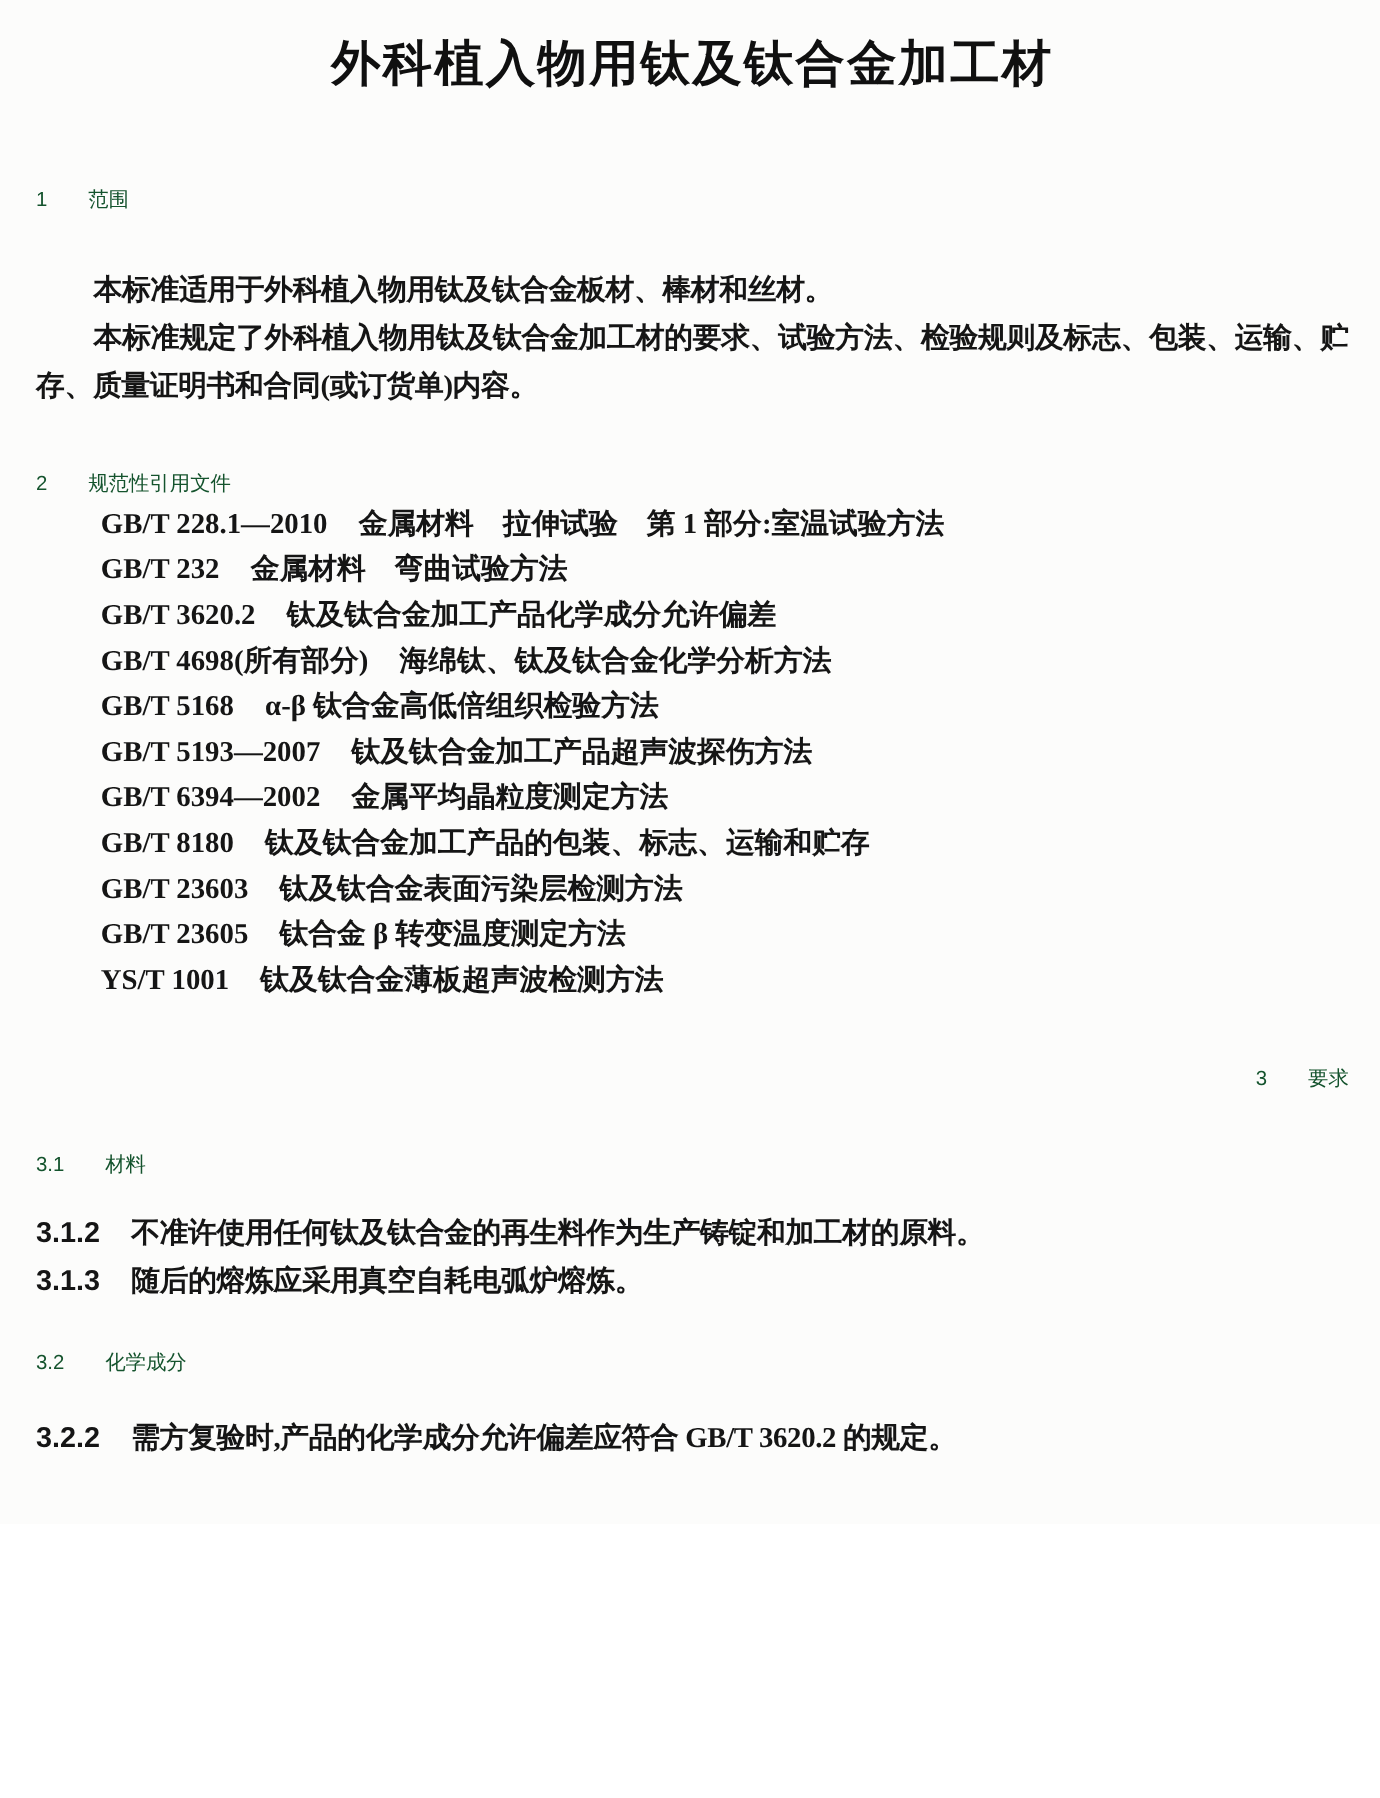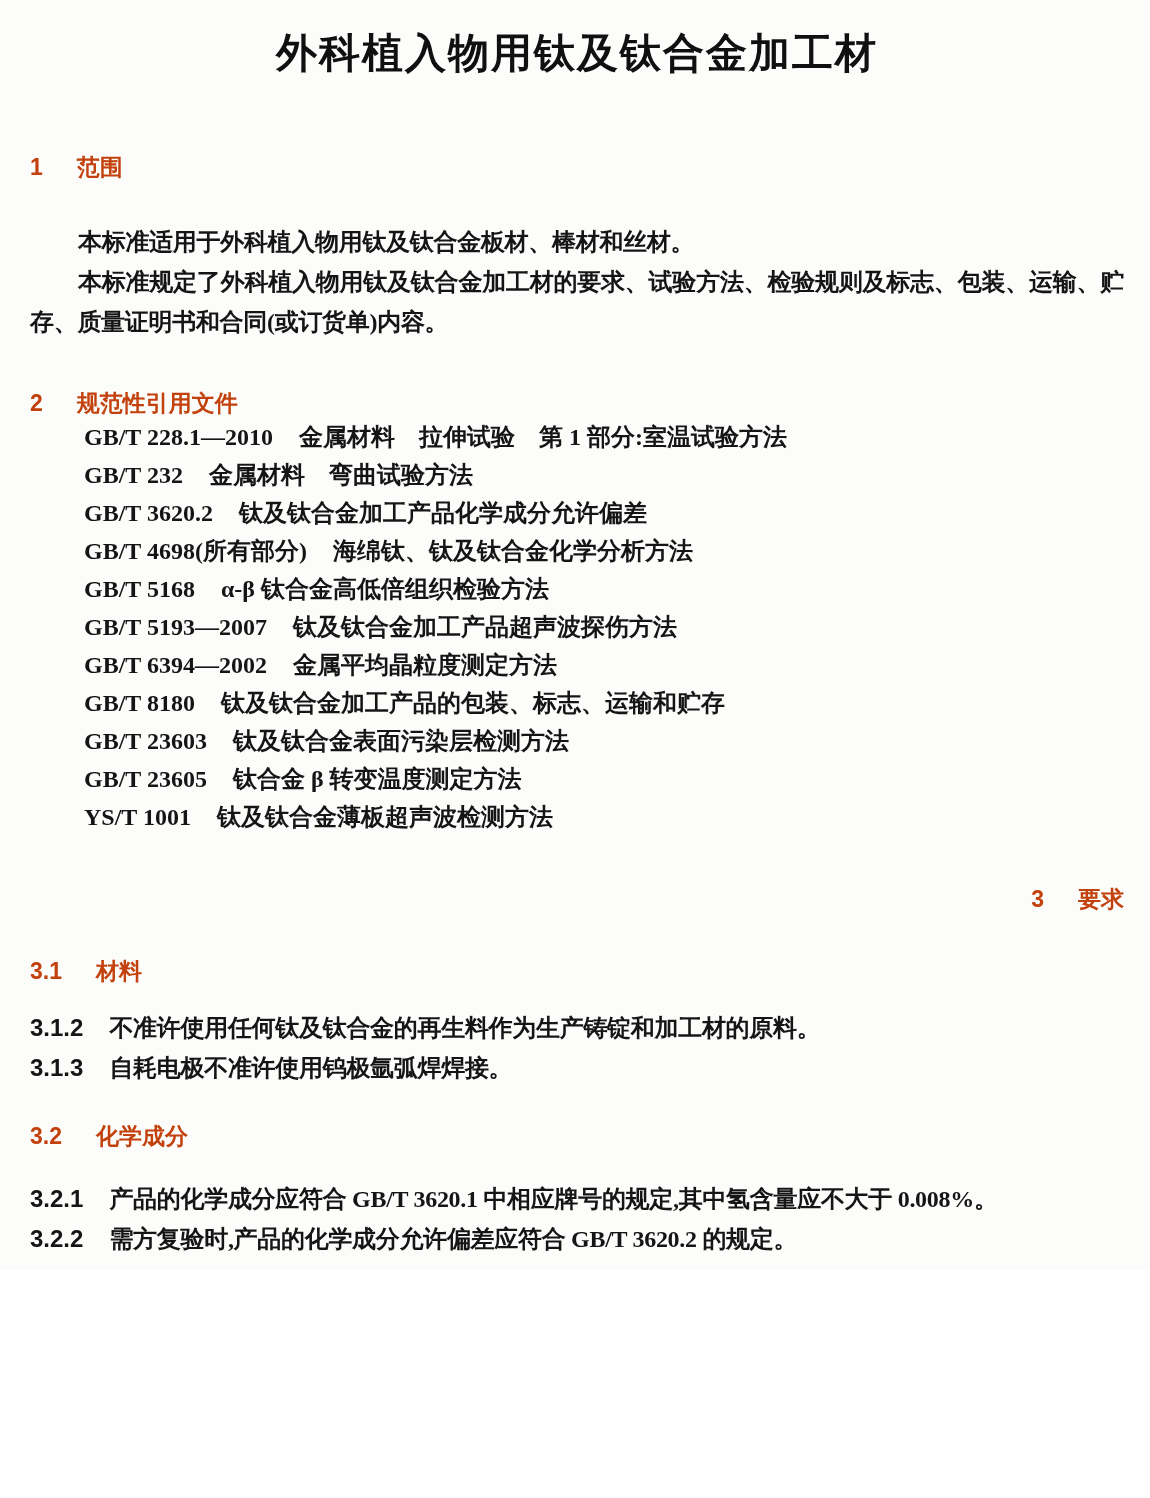--- a/index.html
+++ b/index.html
@@ -26,24 +26,24 @@
     text-align: center;
     font-family: "Liberation Sans", "DejaVu Sans", sans-serif;
     font-weight: 800;
     font-size: 41px;
     line-height: 46px;
     letter-spacing: 2px;
     color: #101010;
   }
   .sec-h {
     font-family: "Liberation Sans", "DejaVu Sans", sans-serif;
-    font-weight: 700;
-    font-size: 23px;
+    font-weight: 400;
+    font-size: 17px;
     line-height: 30px;
-    color: #c2410c;
+    color: #14532d;
   }
   .sec-h .sec-num { margin-right: 34px; }
   .h-sec1   { margin-top: 76px; }
   .h-sec2   { margin-top: 46px; }
   .h-sec3   { margin-top: 48px; text-align: right; }
   .h-sub31  { margin-top: 42px; }
   .h-sub32  { margin-top: 33px; }
 
   .para-block { margin: 0; }
   .scope-block { margin-top: 40px; }
@@ -160,32 +160,29 @@
   </div>
 
   <div class="clause-block-31">
 
 
       <p class="clause">
         <span class="clause-num">3.1.2</span><span class="clause-text">不准许使用任何钛及钛合金的再生料作为生产铸锭和加工材的原料。</span>
       </p>
 
       <p class="clause">
-        <span class="clause-num">3.1.3</span><span class="clause-text">自耗电极不准许使用钨极氩弧焊焊接。</span>
+        <span class="clause-num">3.1.3</span><span class="clause-text">随后的熔炼应采用真空自耗电弧炉熔炼。</span>
       </p>
     </div>
 
   <div class="sec-h h-sub32">
     <span class="sec-num">3.2</span><span class="sec-name">化学成分</span>
   </div>
 
   <div class="clause-block-32">
 
-      <p class="clause">
-        <span class="clause-num">3.2.1</span><span class="clause-text">产品的化学成分应符合 GB/T 3620.1 中相应牌号的规定,其中氢含量应不大于 0.008%。</span>
-      </p>
 
       <p class="clause">
         <span class="clause-num">3.2.2</span><span class="clause-text">需方复验时,产品的化学成分允许偏差应符合 GB/T 3620.2 的规定。</span>
       </p>
     </div>
 
 </div>
 
 </body></html>

